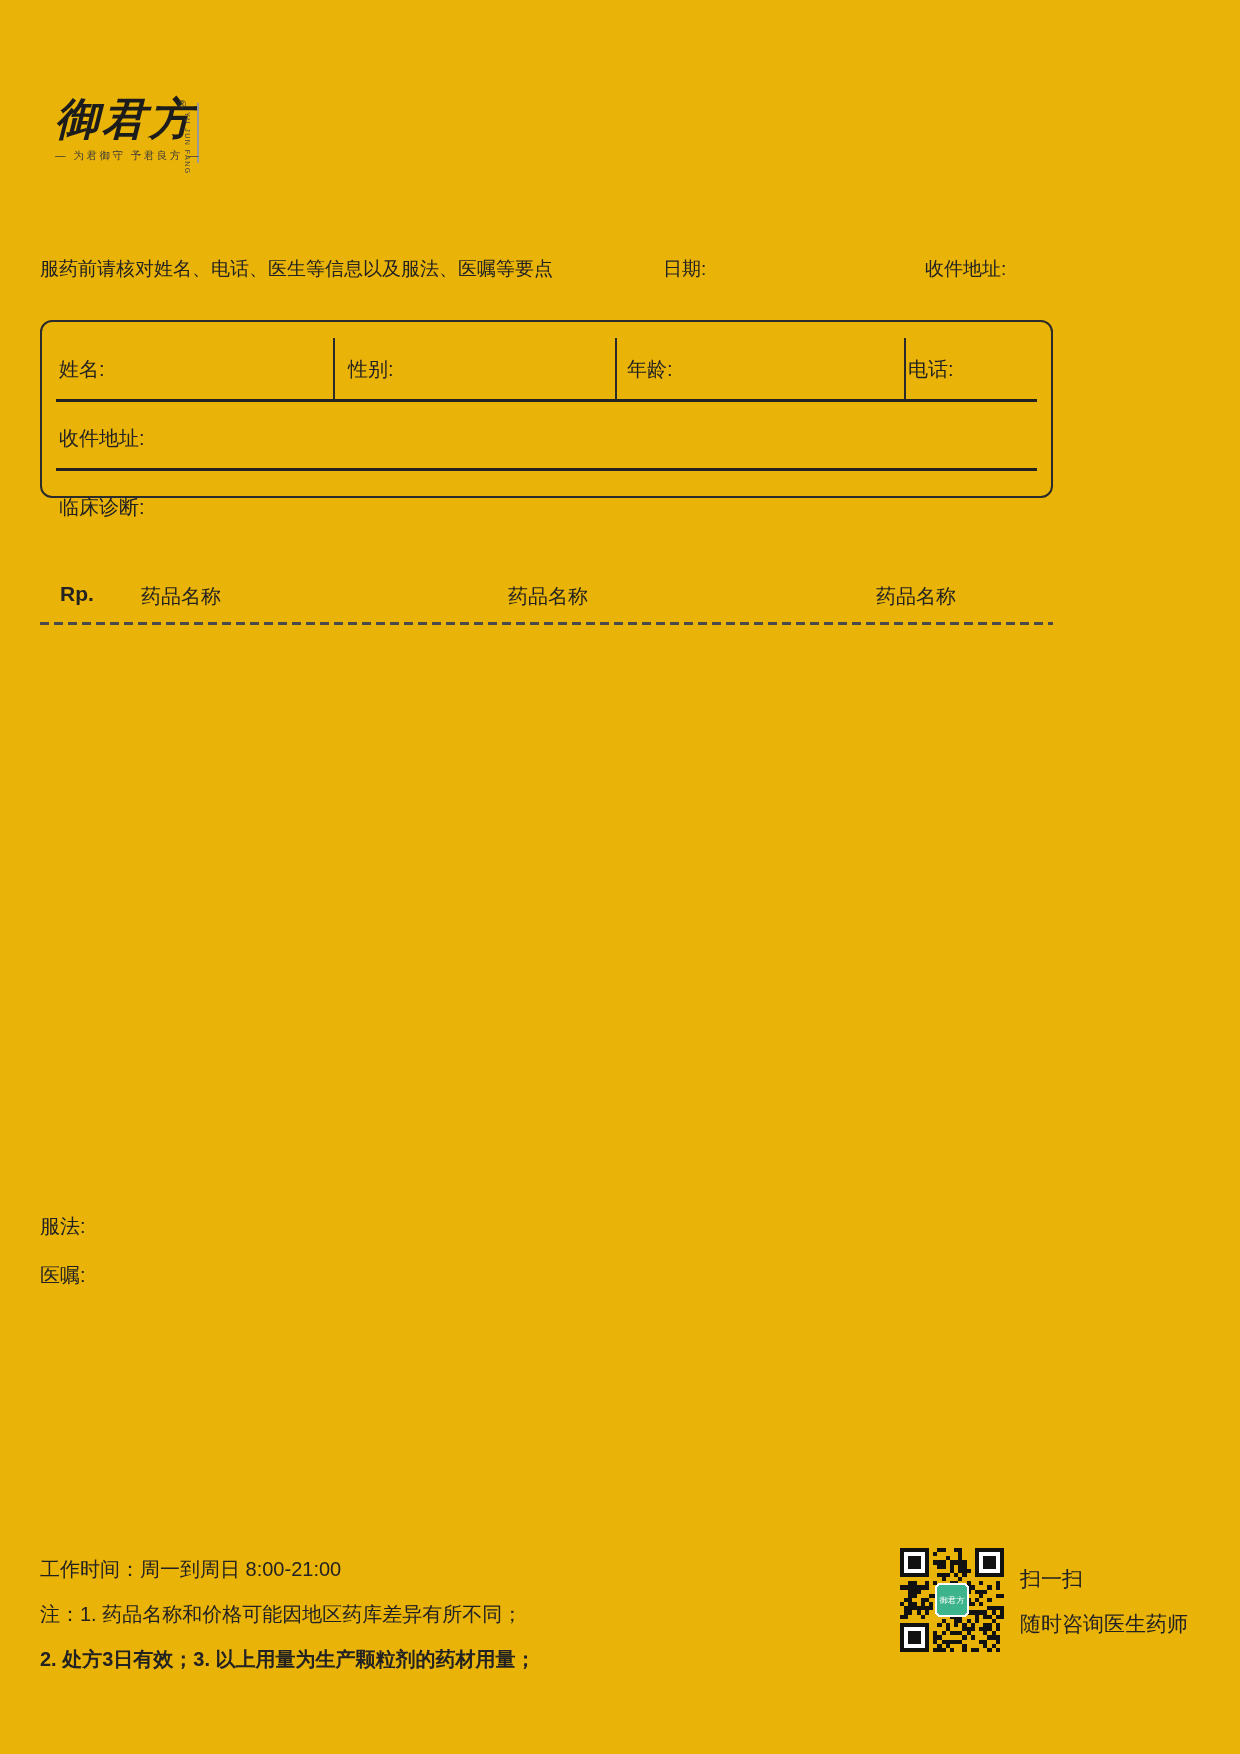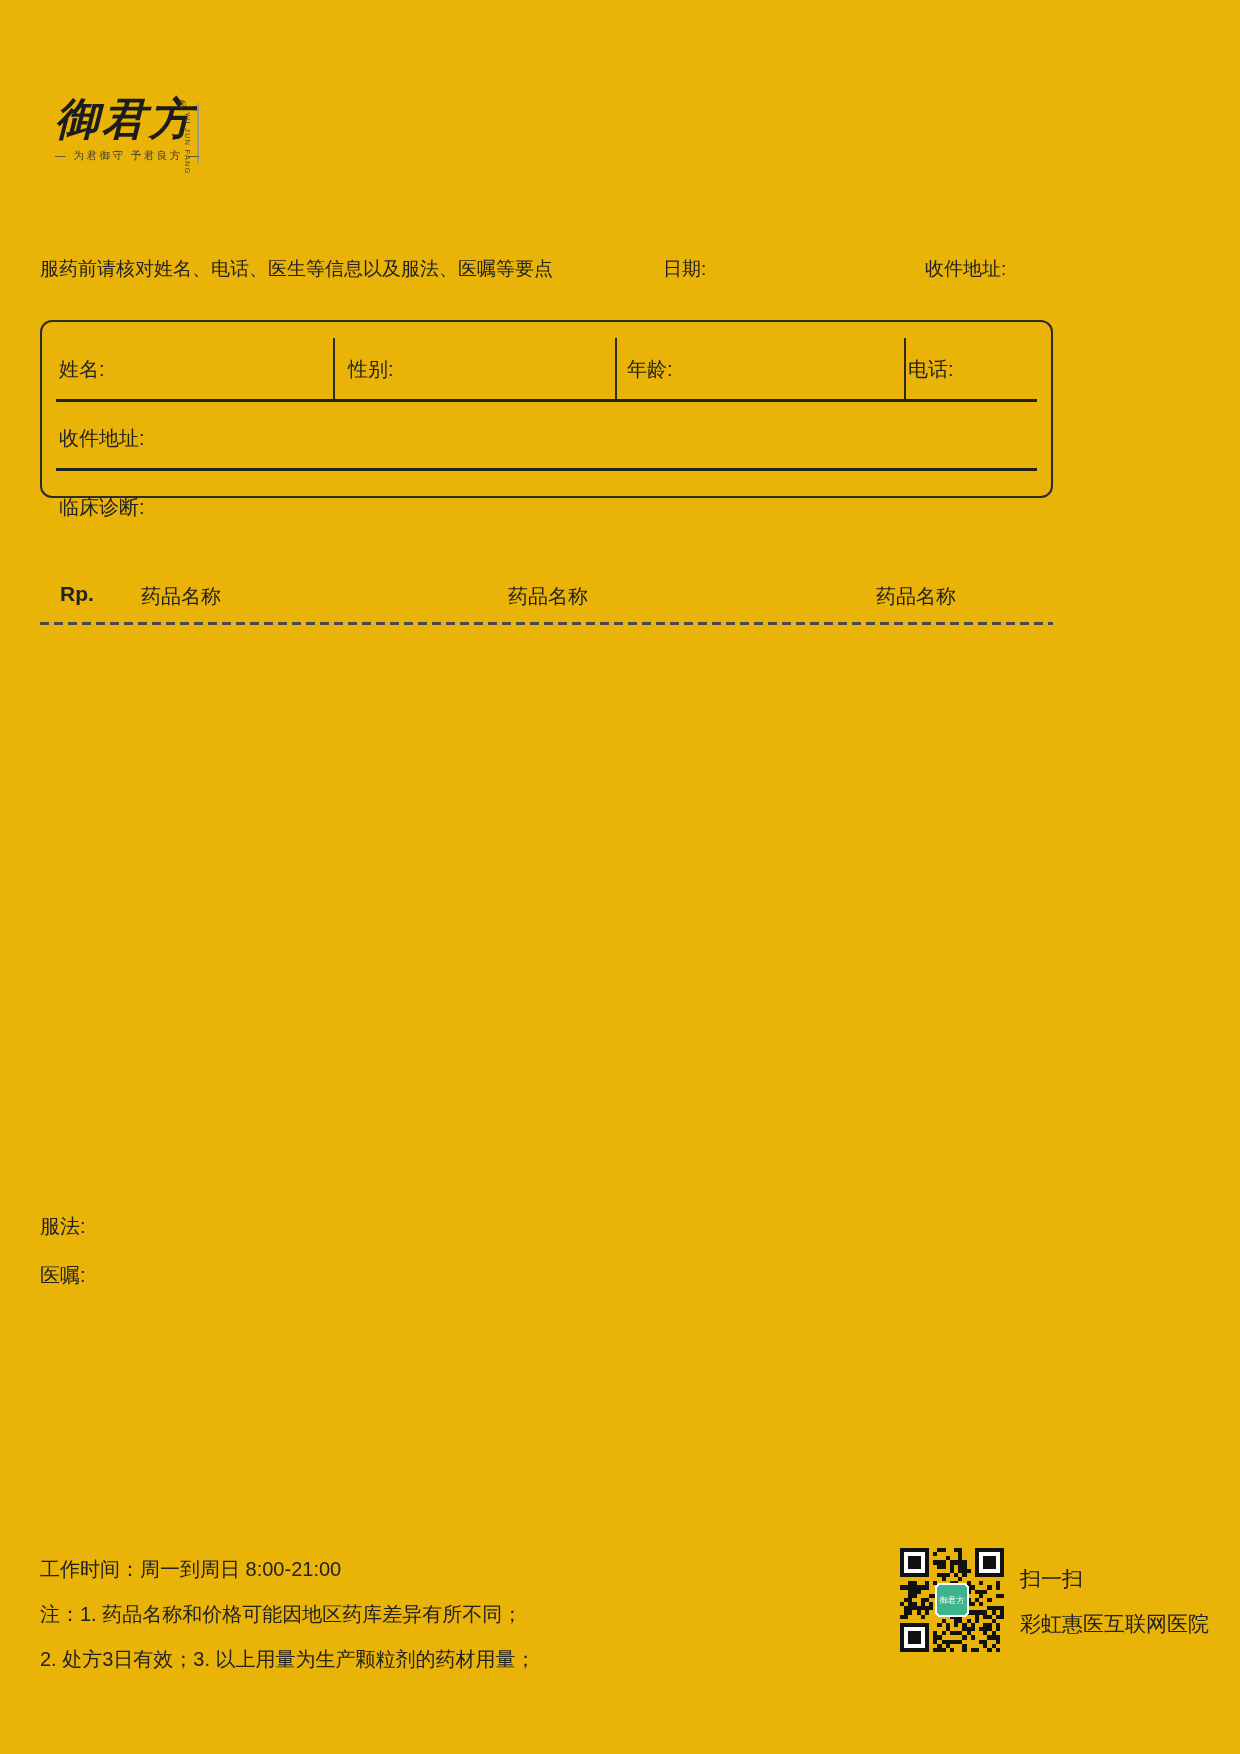--- a/index.html
+++ b/index.html
@@ -62,21 +62,21 @@
   .summary-box {
     left:40px; top:1328px; width:1013px; height:163px;
     border:2.5px solid #2b2b2b; border-radius:12px; box-sizing:border-box;
   }
   .sb-vdiv { position:absolute; left:224px; top:0; width:2px; height:100%; background:#2b2b2b; }
   .sb-label { position:absolute; font-size:20px; color:#222; }
 
   
   .work-hours { left:40px; top:1556px; font-size:20px; }
   .note-1 { left:40px; top:1601px; font-size:20px; }
-  .note-2 { left:40px; top:1646px; font-size:20px; }
+  .note-2 { left:40px; top:1646px; font-size:20px;font-weight:bold; }
   .qr-box { left:900px; top:1548px; width:104px; height:104px; }
   .scan-title { left:1020px; top:1565px; font-size:21px; }
   .scan-subtitle { left:1020px; top:1610px; font-size:21px; }
 </style>
 </head>
 <body>
 
 <div class="page">
 
   <div class="abs brand-name">御君方</div>
@@ -313,15 +313,15 @@
         <rect x="0" y="18" width="7" height="7"></rect>
         <rect x="1" y="19" width="5" height="5" fill="#fff"></rect>
         <rect x="2" y="20" width="3" height="3"></rect>
         <rect x="18" y="0" width="7" height="7"></rect>
         <rect x="19" y="1" width="5" height="5" fill="#fff"></rect>
         <rect x="20" y="2" width="3" height="3"></rect>
         <rect x="8.6" y="8.6" width="7.8" height="7.8" rx="1.3" fill="#3eb48c" stroke="#ffffff" stroke-width="0.5"></rect>
         <text x="12.5" y="13.2" font-size="2" fill="#ffffff" text-anchor="middle" font-family="Liberation Sans, sans-serif">御君方</text>
       </svg></div>
   <div class="abs scan-title">扫一扫</div>
-  <div class="abs scan-subtitle">彩虹惠医互联网医院</div>
+  <div class="abs scan-subtitle">随时咨询医生药师</div>
 
 </div>
 
 </body></html>

